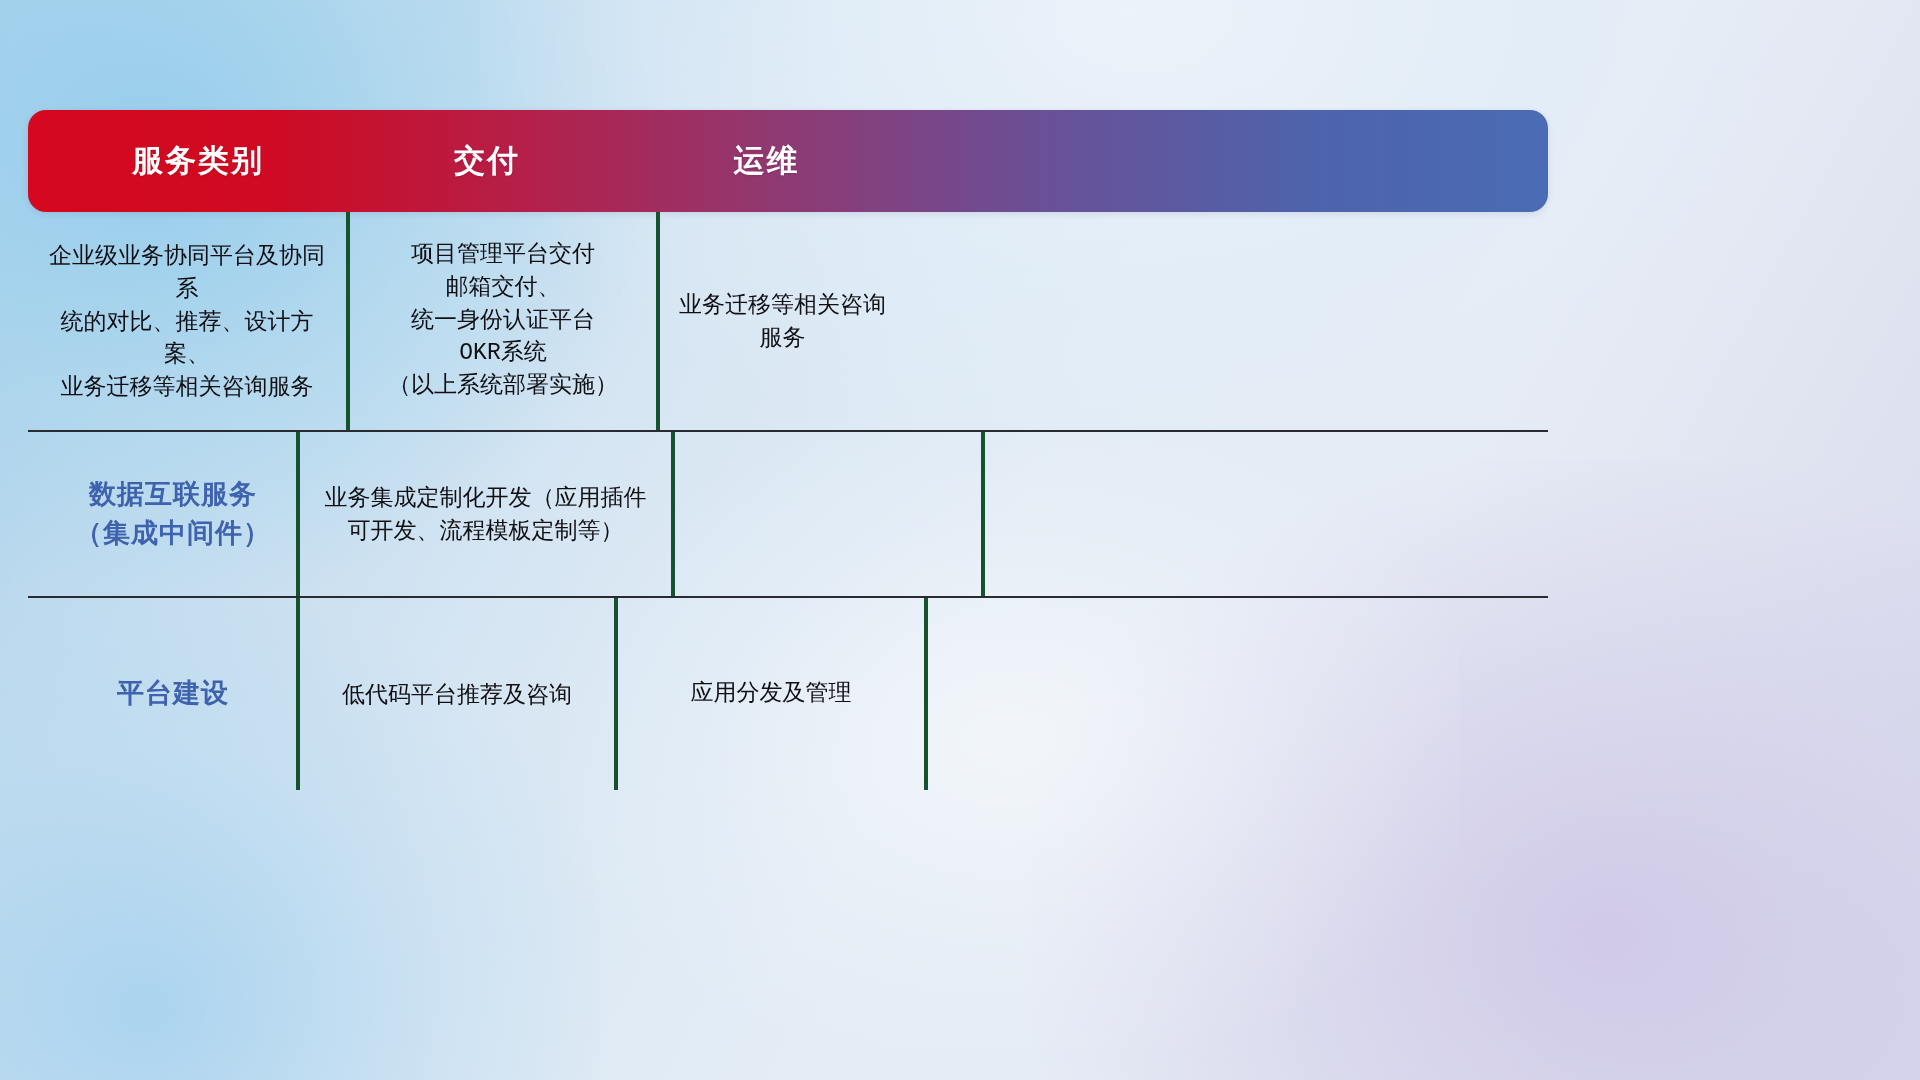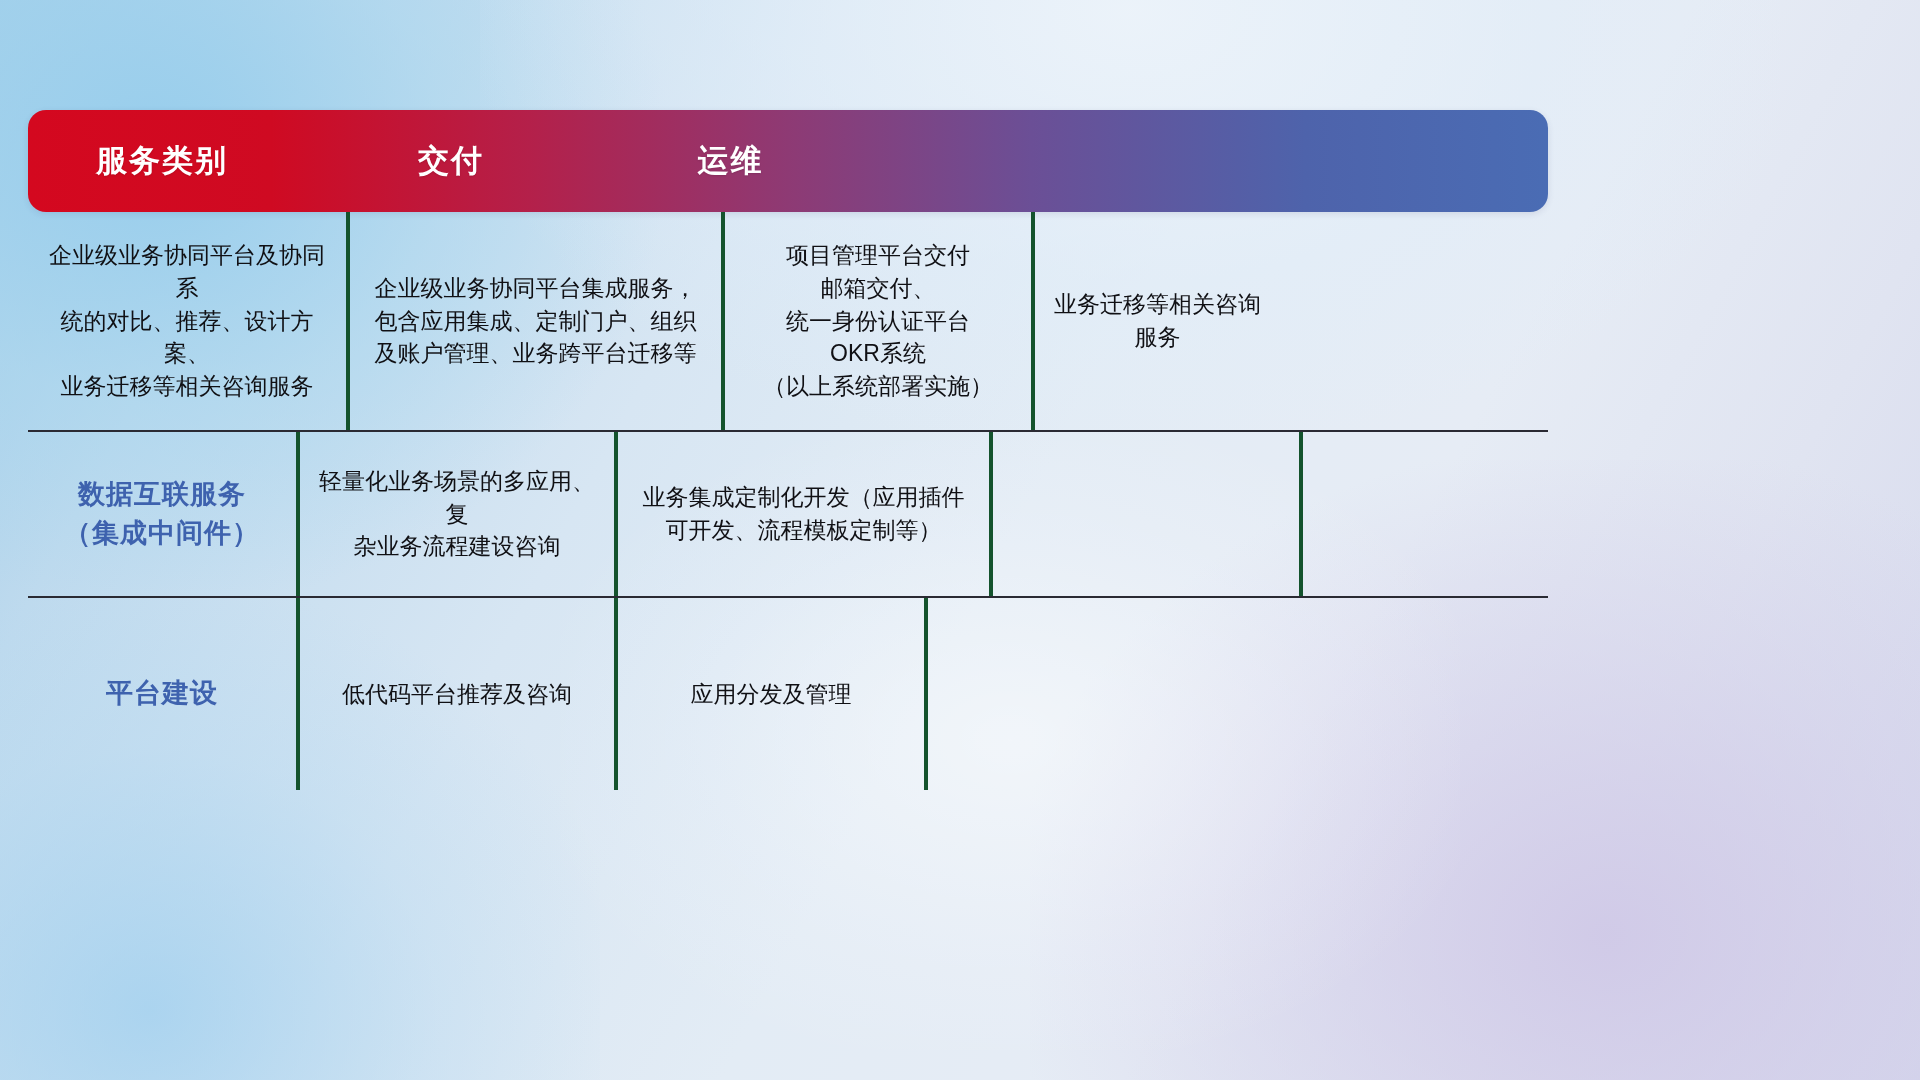--- a/index.html
+++ b/index.html
@@ -84,24 +84,24 @@
     letter-spacing:1px;
   }
   .txt{
     color:#101014;
     font-size:23px;
     line-height:1.42;
     font-weight:400;
   }
 
   
-  .c0{ width:268px; flex:0 0 268px; }
+  .c0{ width:268px; flex:0 0 268px;padding-left:36px; }
   .c1{ width:318px; flex:0 0 318px; }
   .c2{ width:375px; flex:0 0 375px; }
-  .c3{ width:310px; flex:0 0 310px; }
+  .c3{ width:310px; flex:0 0 310px;font-family:Liberation Mono, monospace; }
   .c4{ width:249px; flex:0 0 249px; }
 
   
   .r0{ height:218px; }
   .r1{ height:164px; }
   .r2{ height:192px; }
 </style>
 </head>
 <body>
 
@@ -117,28 +117,26 @@
   <div id="table-header">
     <div class="hcell c0">服务类别</div>
     <div class="hcell c3">交付</div>
     <div class="hcell c4">运维</div>
   </div>
 
   <div id="table-body">
 
     <div class="trow r0">
       <div class="bcell c1 txt">企业级业务协同平台及协同系<br>统的对比、推荐、设计方案、<br>业务迁移等相关咨询服务</div>
-      <div class="bcell c2 txt">企业级业务协同平台集成服务，<br>包含应用集成、定制门户、组织<br>及账户管理、业务跨平台迁移等</div>
       <div class="bcell c3 txt">项目管理平台交付<br>邮箱交付、<br>统一身份认证平台<br>OKR系统<br>（以上系统部署实施）</div>
       <div class="bcell c4 txt">业务迁移等相关咨询服务</div>
     </div>
 
     <div class="trow r1">
       <div class="bcell c0 cat">数据互联服务<br>（集成中间件）</div>
-      <div class="bcell c1 txt">轻量化业务场景的多应用、复<br>杂业务流程建设咨询</div>
       <div class="bcell c2 txt">业务集成定制化开发（应用插件<br>可开发、流程模板定制等）</div>
       <div class="bcell c3 txt"></div>
       <div class="bcell c4 txt"></div>
     </div>
 
     <div class="trow r2">
       <div class="bcell c0 cat">平台建设</div>
       <div class="bcell c1 txt">低代码平台推荐及咨询</div>
       <div class="bcell c3 txt">应用分发及管理</div>
       <div class="bcell c4 txt"></div>

